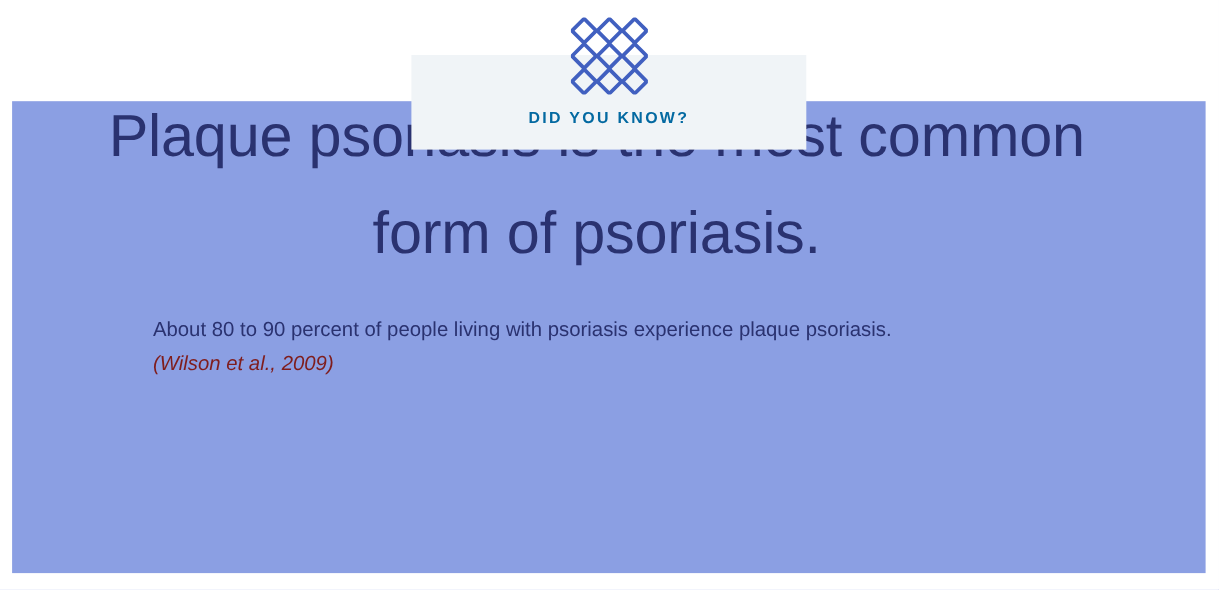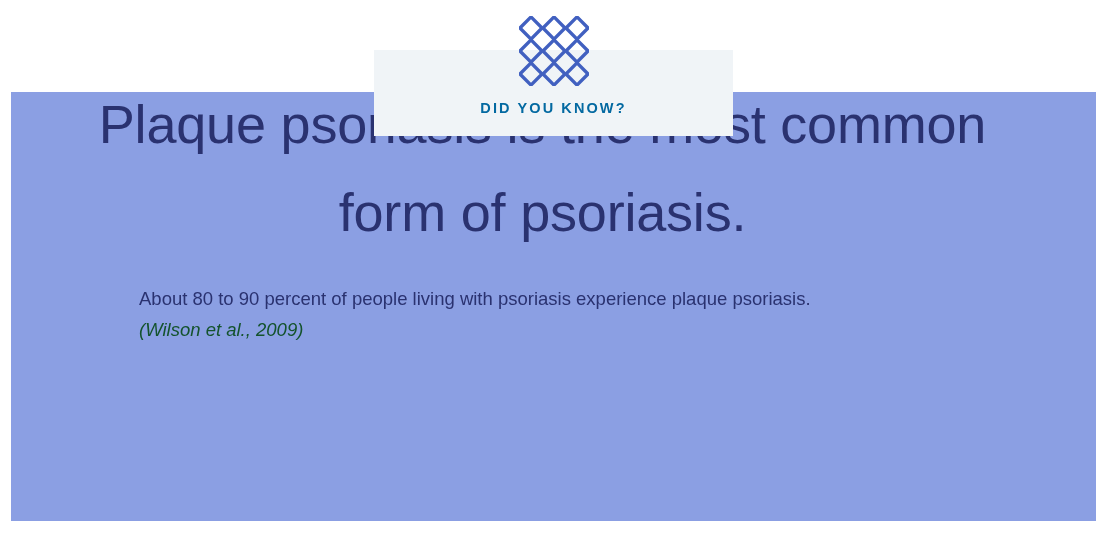--- a/index.html
+++ b/index.html
@@ -105,21 +105,21 @@
     font-weight: 400;
     line-height: 31px;
     color: #2a3270;
   }
 
   .fact-citation {
     display: block;
     font-style: italic;
     font-size: 18.5px;
     line-height: 31px;
-    color: #14532d;
+    color: #7f1d1d;
   }
 </style>
 </head>
 <body>
 
 <div class="canvas">
 
   <div class="fact-panel"></div>
 
   <div class="panel-content">

